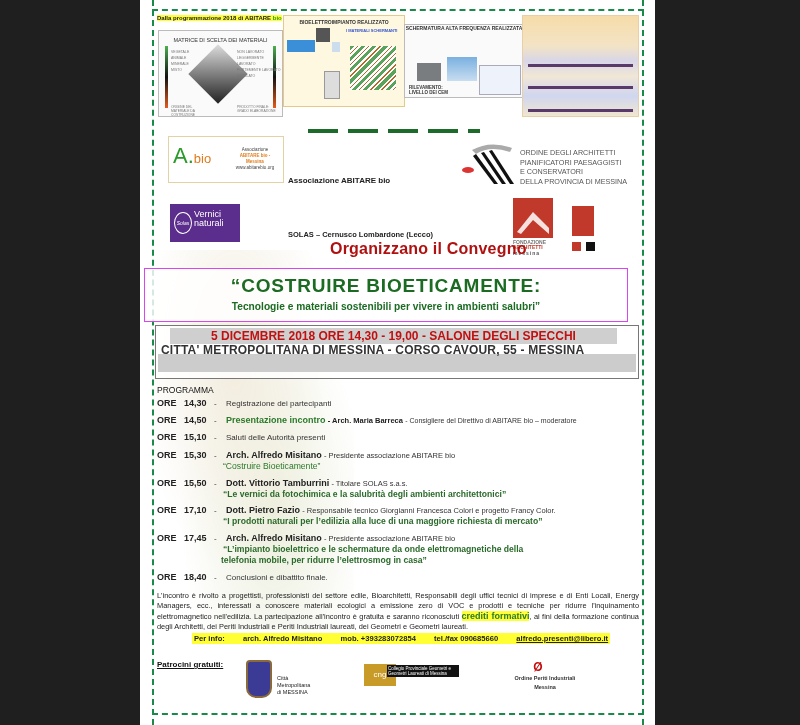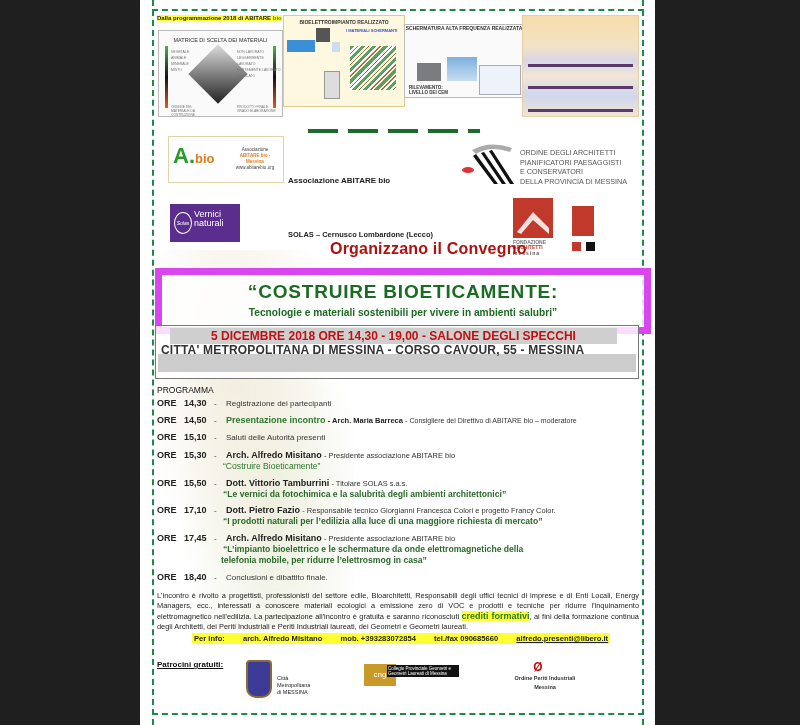--- a/index.html
+++ b/index.html
@@ -15,38 +15,38 @@
   .panel{position:absolute;border:1px solid #bbb;background:#fafafa;overflow:hidden;}
   .panel-title{font-size:5px;font-weight:bold;color:#333;text-align:center;}
   .matrix{left:18px;top:30px;width:123px;height:85px;}
   .bioel{left:143px;top:15px;width:120px;height:90px;background:#fff8e0;border-color:#e5c98a;}
   .scherm{left:264px;top:24px;width:118px;height:72px;}
   .shelf{left:382px;top:15px;width:115px;height:100px;background:linear-gradient(#f6dcaa 0%,#f3e3c5 30%,#d8d6e8 45%,#f1e7d6 60%,#cfd6ef 80%,#f1e6d0 100%);border-color:#e8cfa8;}
   .shelf-row{position:absolute;left:5px;right:5px;height:3px;background:#5a3a6a;}
   .dash-bar{top:129px;height:4px;background:#1d6b2a;}
   
   .abio{left:28px;top:136px;width:114px;height:45px;border:1px solid #e3d2a3;background:#fff;}
-  .abio .big{position:absolute;left:4px;top:6px;font-size:22px;font-weight:bold;color:#2a9a2a;}
+  .abio .big{position:absolute;left:4px;top:6px;font-size:22px;font-weight:normal;color:#2a9a2a;}
   .abio .big span{font-size:13px;color:#e07a1a;}
   .abio .side{position:absolute;left:62px;top:10px;font-size:4.5px;color:#444;text-align:center;width:48px;line-height:1.35;}
   .abio .side b{color:#e07a1a;}
   .abio-label{left:148px;top:176px;font-size:8px;font-weight:bold;color:#222;}
   .oa-logo{left:320px;top:140px;width:56px;height:48px;}
   .oa-text{left:380px;top:148px;font-size:7.2px;color:#555;line-height:1.35;}
   .vernici{left:30px;top:204px;width:70px;height:38px;background:#5b2d8c;color:#fff;}
   .vernici .t{position:absolute;left:24px;top:6px;font-size:9px;line-height:1.05;}
   .vernici .c{position:absolute;left:4px;top:8px;width:16px;height:20px;border:1px solid #fff;border-radius:50%;font-size:5px;text-align:center;line-height:20px;font-style:italic;}
   .solas-label{left:105px;top:230px;font-size:7.5px;font-weight:bold;color:#222;margin-left:43px;}
   .fond{left:373px;top:198px;width:40px;height:65px;}
   .fond .sq{position:absolute;left:0;top:0;width:40px;height:40px;background:#c0392b;}
   .fond .txt{position:absolute;left:0;top:42px;font-size:5px;color:#c0392b;line-height:1.05;font-weight:bold;}
   .fond-small{left:432px;top:206px;width:22px;height:30px;}
   .org{left:190px;top:240px;font-size:16px;font-weight:bold;color:#b01010;letter-spacing:0.2px;}
   
-  .titlebox{left:15px;top:268px;width:482px;height:52px;border:7px solid #d946ef;background:rgba(255,255,255,0.82);}
+  .titlebox{left:4px;top:268px;width:482px;height:52px;border:1px solid #d946ef;background:rgba(255,255,255,0.82);}
   .title-main{position:absolute;left:0;right:0;top:6px;text-align:center;font-size:19px;font-weight:bold;color:#1c6b23;letter-spacing:0.8px;}
   .title-sub{position:absolute;left:0;right:0;top:32px;text-align:center;font-size:10.2px;font-weight:bold;color:#1c6b23;}
   .datebox{left:15px;top:325px;width:482px;height:52px;border:1px solid #777;background:rgba(255,255,255,0.82);}
   .date-line{position:absolute;left:14px;width:447px;top:2px;height:24px;background:#cfcfcf;text-align:center;font-size:12px;font-weight:bold;color:#c21010;line-height:16px;}
   .addr-line{position:absolute;left:2px;right:2px;top:18px;height:28px;background:linear-gradient(#fff 0 10px,#cccccc 10px 100%);text-align:left;font-size:12px;font-weight:bold;color:#333;line-height:20px;padding-left:3px;letter-spacing:0.2px;}
   
   .prog-head{left:17px;top:385px;font-size:8.5px;color:#111;}
   .row{position:absolute;left:17px;font-size:8px;color:#333;white-space:nowrap;}
   .row .ore{font-weight:bold;color:#222;display:inline-block;width:27px;font-size:9px;}
   .row .time{font-weight:bold;color:#222;display:inline-block;width:30px;font-size:9px;}

